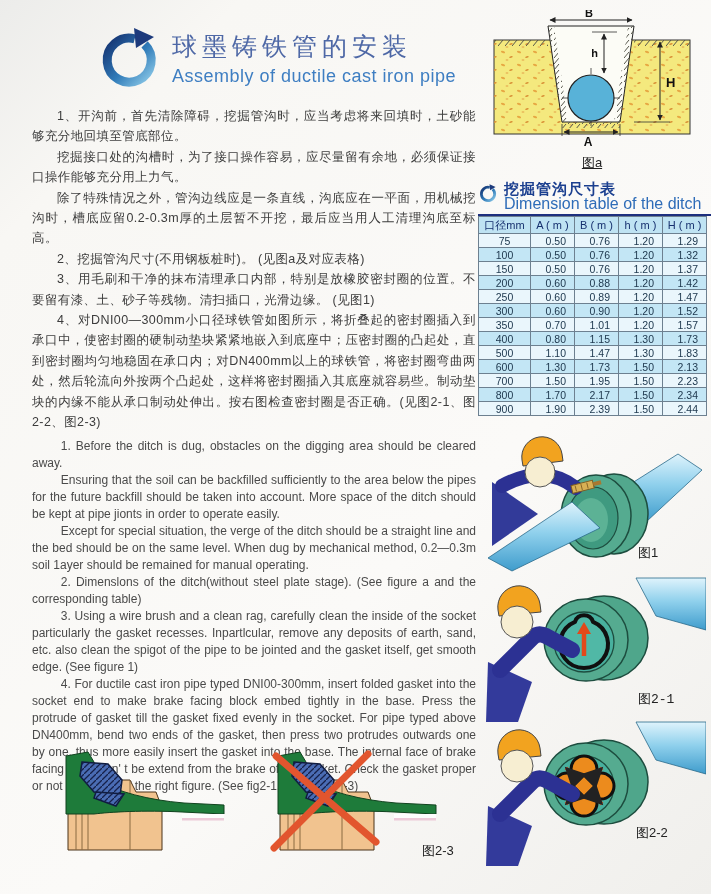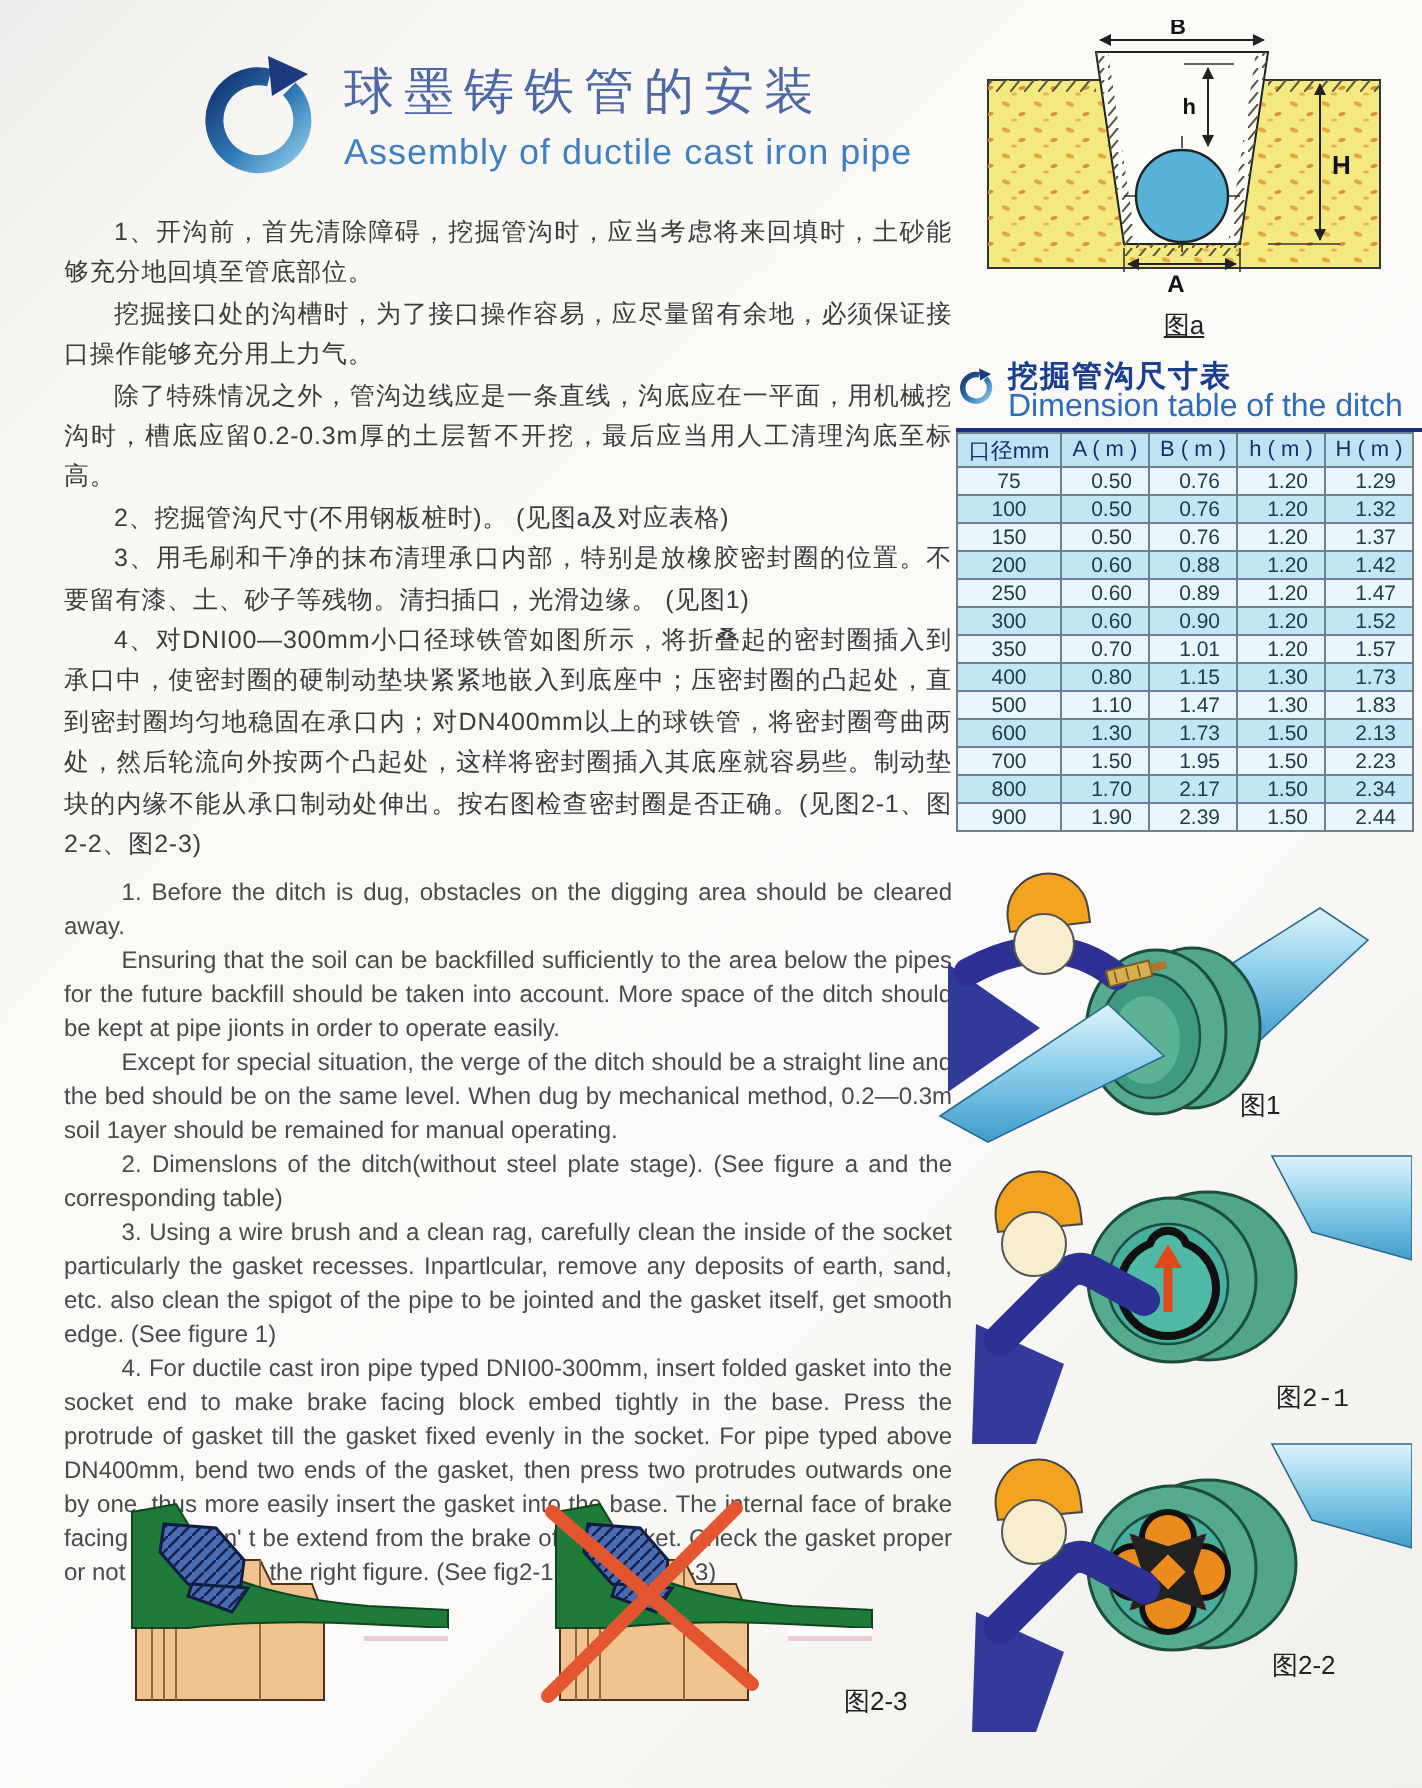--- a/index.html
+++ b/index.html
@@ -30,21 +30,21 @@
   table.dim th{background:#bfe3f3;color:#16306e;font-size:11px;height:16px;padding:0;}
   table.dim td{font-size:10.5px;color:#203a50;height:13px;padding:0 8px 0 0;text-align:right;}
   table.dim td.c-dn{text-align:center;padding:0;}
   table.dim col.w1{width:52px;}
   table.dim col.wv{width:44px;}
   tr.row-light td{background:#eaf6fc;}
   tr.row-dark td{background:#c3e6f5;}
   
   .fig{position:absolute;}
   .fig-cap{position:absolute;font-size:13px;color:#222;white-space:nowrap;}
-  .fig1{left:468px;top:430px;width:220px;height:142px;}
+  .fig1{left:486px;top:430px;width:220px;height:142px;}
   .fig1 .fig-cap{left:152px;top:114px;}
   .fig21{left:486px;top:576px;width:220px;height:146px;font-family:Liberation Mono, monospace;}
   .fig21 .fig-cap{left:152px;top:114px;}
   .fig22{left:486px;top:720px;width:220px;height:146px;}
   .fig22 .fig-cap{left:150px;top:104px;}
   .fig23{left:36px;top:750px;width:440px;height:132px;}
   .fig23 .fig-cap{left:361px;top:92px;margin-left:25px;}
   svg{display:block;}
   .defs-holder{position:absolute;width:0;height:0;overflow:hidden;}
 </style>

